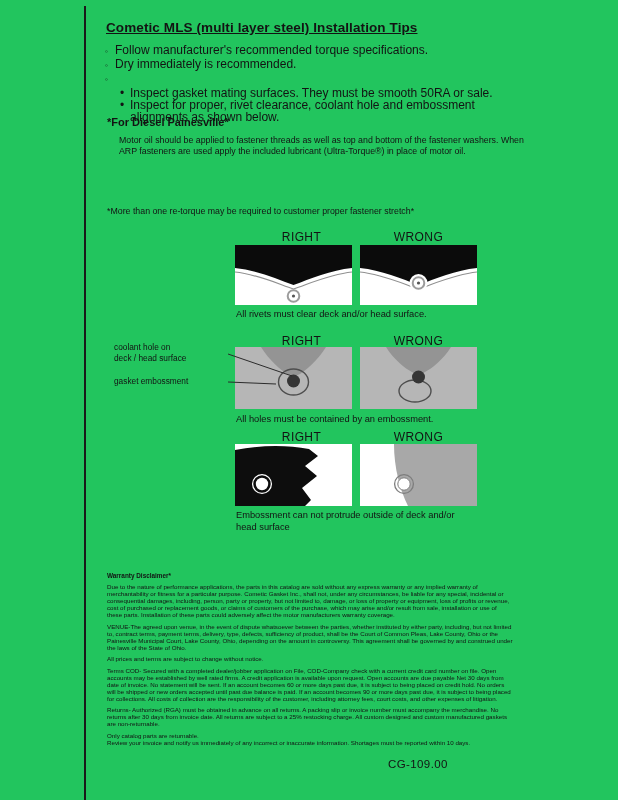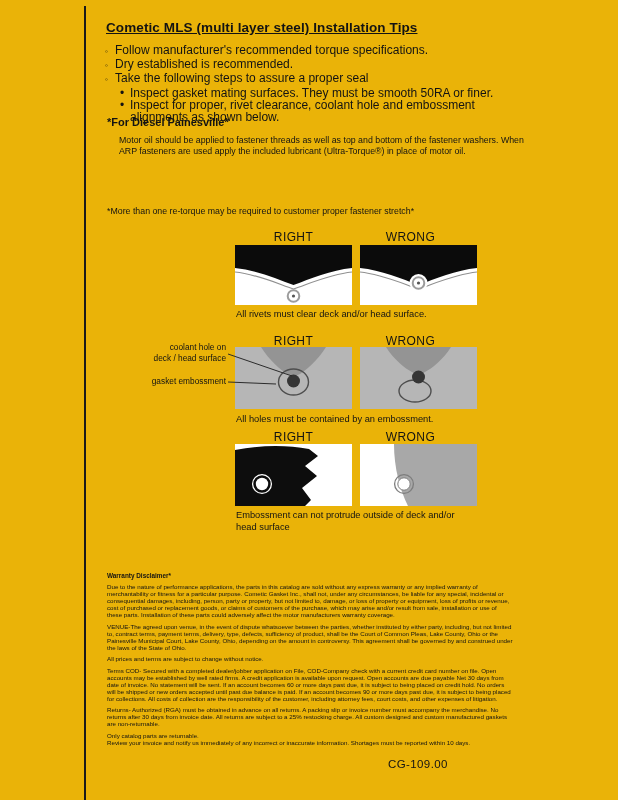--- a/index.html
+++ b/index.html
@@ -1,45 +1,45 @@
 <!DOCTYPE html>
 <html><head>
 <meta charset="utf-8">
 <style>
   * { margin:0; padding:0; box-sizing:border-box; }
   html,body { background:#e9e9e7; }
   body { font-family:"Liberation Sans", sans-serif; color:#131313; }
-  .page { position:relative; width:618px; height:800px; background:#eab308; overflow:hidden; margin:0 auto; }
+  .page { position:relative; width:618px; height:800px; background:#22c55e; overflow:hidden; margin:0 auto; }
   .left-rule { position:absolute; left:84px; top:6px; width:2px; height:794px; background:#1a1a1a; }
 
   .title { position:absolute; left:106px; top:20px; font-size:13.5px; font-weight:bold; text-decoration:underline; letter-spacing:0.1px; }
 
   .bullets { position:absolute; left:105px; top:44px; width:410px; font-size:12px; line-height:12.2px; }
   .bullet { display:flex; }
   .bullet .mk { width:10px; flex:0 0 10px; }
   .bullet.lvl1 .mk::before { content:"◦"; font-size:8px; }
   .bullet.lvl2 { padding-left:15px; }
   .bullet.lvl2 .mk::before { content:"•"; }
 
   .diesel-heading { position:absolute; left:107px; top:116px; font-size:11px; font-weight:bold; }
   .para { position:absolute; left:107px; width:414px; font-size:8.8px; line-height:11px;margin-left:12px; }
   .para.p1 { top:135px; }
   .para.p2 { top:167px; }
   .note { position:absolute; left:107px; top:206px; font-size:8.8px; }
 
-  .dg-labels { position:absolute; left:235px; width:242px; display:flex; justify-content:flex-start; font-size:12px; letter-spacing:0.4px; }
+  .dg-labels { position:absolute; left:235px; width:242px; display:flex; justify-content:flex-end; font-size:12px; letter-spacing:0.4px; }
   .dg-labels span { width:117px; text-align:center; }
   .dg-labels.r1 { top:230px; } .dg-labels.r2 { top:334px; } .dg-labels.r3 { top:430px; }
   .dg-images { position:absolute; left:235px; width:242px; display:flex; justify-content:space-between; }
   .dg-images.r1 { top:245px; } .dg-images.r2 { top:347px; } .dg-images.r3 { top:444px; }
   .dg-images svg { display:block; }
   .dg-caption { position:absolute; left:236px; font-size:9.3px; line-height:11.5px; }
   .dg-caption.c1 { top:309px; } .dg-caption.c2 { top:414px; } .dg-caption.c3 { top:510px; width:232px; }
 
-  .ann { position:absolute; width:112px; text-align:right; font-size:8.3px; line-height:10.5px; }
+  .ann { position:absolute; width:112px; font-size:8.3px; line-height:10.5px; }
   .ann.a1 { left:114px; top:342px; }
   .ann.a2 { left:114px; top:376px; }
   .ann span { display:block; }
   .ann-lines { position:absolute; left:228px; top:346px; }
 
   .warranty { position:absolute; left:107px; top:572px; width:406px; font-size:6.2px; line-height:7px; }
   .warranty .w-head { font-weight:bold; font-size:6.4px; margin-bottom:4px; }
   .warranty p { margin-bottom:4.5px; }
   .warranty p.tight { margin-bottom:0.5px; }
 
@@ -53,29 +53,28 @@
 
   <h1 class="title">Cometic MLS (multi layer steel) Installation Tips</h1>
 
   <div class="bullets">
     <div class="bullet lvl1">
       <span class="mk"></span>
       <span>Follow manufacturer's recommended torque specifications.</span>
     </div>
     <div class="bullet lvl1">
       <span class="mk"></span>
-      <span>Dry established is recommended.</span>
+      <span>Dry immediately is recommended.</span>
     </div>
     <div class="bullet lvl1">
       <span class="mk"></span>
-      <span>Take the following steps to assure a proper seal</span>
     </div>
     <div class="bullet lvl2">
       <span class="mk"></span>
-      <span>Inspect gasket mating surfaces.  They must be smooth 50RA or finer.</span>
+      <span>Inspect gasket mating surfaces.  They must be smooth 50RA or sale.</span>
     </div>
     <div class="bullet lvl2">
       <span class="mk"></span>
       <span>Inspect for proper, rivet clearance, coolant hole and embossment alignments as shown below.</span>
     </div>
   </div>
 
   <div class="diesel-heading">*For Diesel Painesville*</div>
   <p class="para p1">Motor oil should be applied to fastener threads as well as top and bottom of the fastener washers. When ARP fasteners are used apply the included lubricant (Ultra-Torque®) in place of motor oil.</p>
   <div class="note">*More than one re-torque may be required to customer proper fastener stretch*</div>

